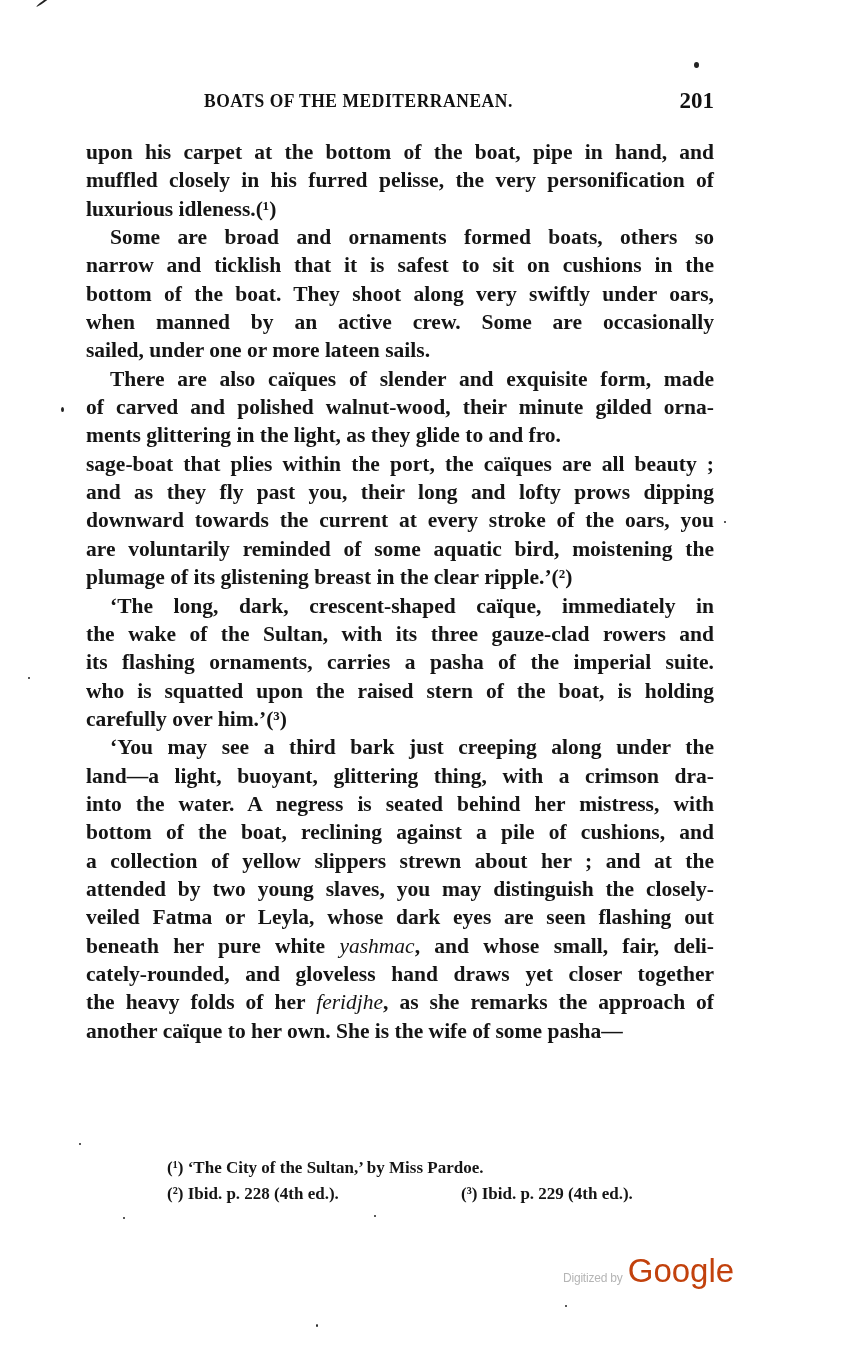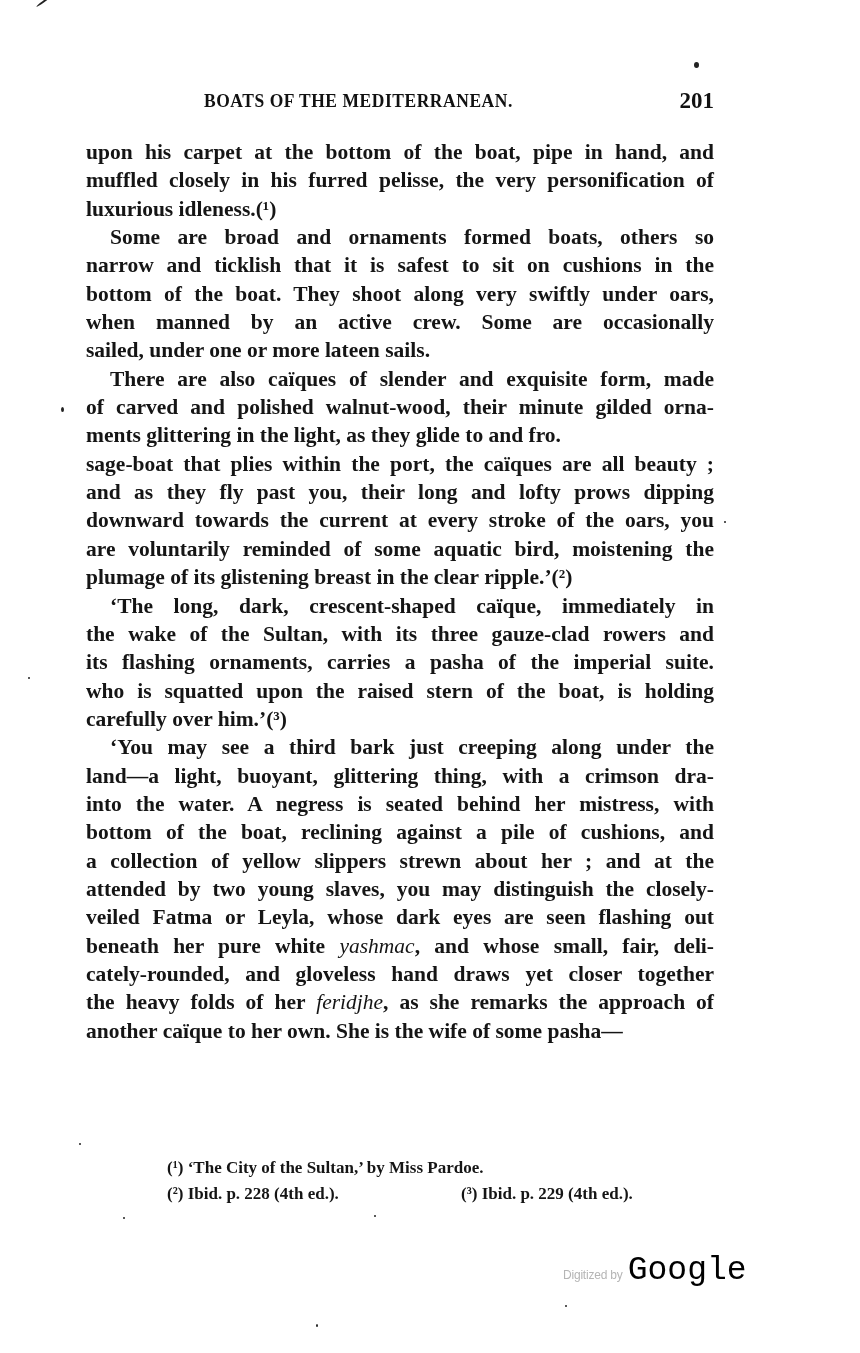--- a/index.html
+++ b/index.html
@@ -101,23 +101,23 @@
       top: 1252px;
       color: #b5b5b5;
       white-space: nowrap;
     }
     .watermark .small {
       font-family: "Liberation Sans", sans-serif;
       font-size: 12px;
       letter-spacing: -0.2px;
     }
     .watermark .big {
-      font-family: Liberation Mono, monospace;
+      font-family: Liberation Sans, sans-serif;
       font-size: 33px;
-      color: #000000;
+      color: #c2410c;
     }
     .speck {
       position: absolute;
       background: #222;
       border-radius: 50%;
     }
   </style>
 </head>
 <body>
 

